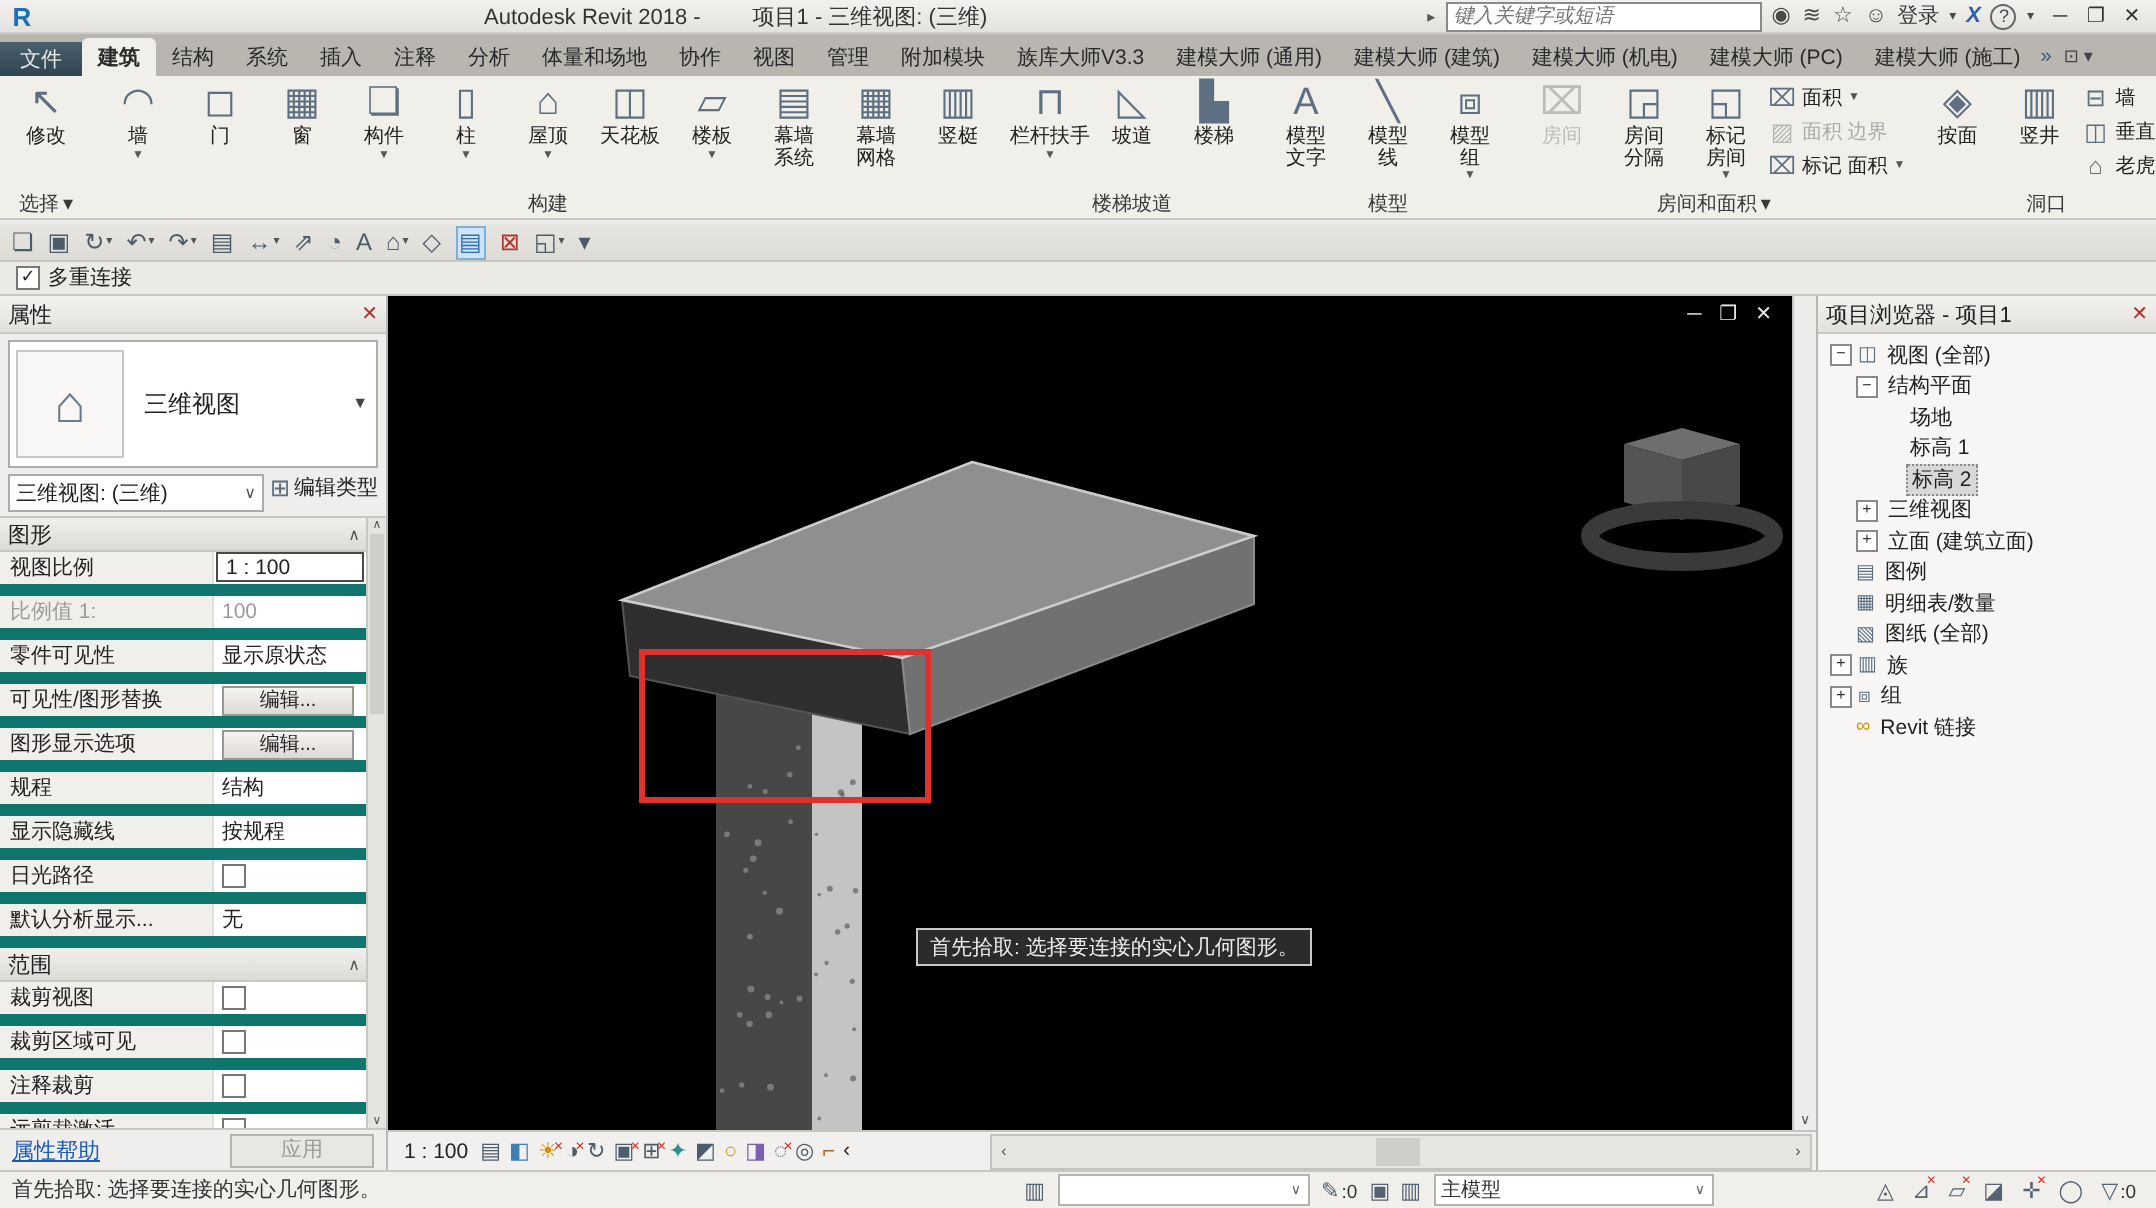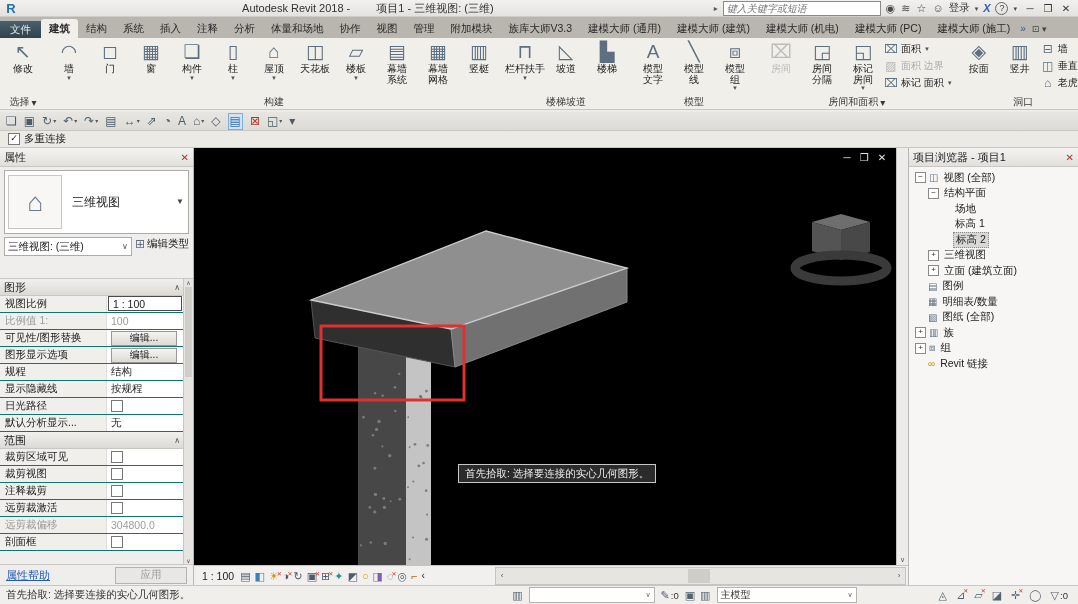--- a/index.html
+++ b/index.html
@@ -58,30 +58,30 @@
   .typesel{margin:3px 4px 2px 4px;height:62px;background:#fff;border:1px solid #aeaca8;display:flex;align-items:center;position:relative;}
   .tico{width:52px;height:52px;margin-left:3px;border:1px solid #c9c7c3;background:#f8f7f5;display:flex;align-items:center;justify-content:center;font-size:26px;color:#6b7b8a;}
   .tname{flex:1;padding-left:10px;font-size:12px;color:#222;}
   .tcar{position:absolute;right:4px;top:26px;font-size:8px;color:#444;}
   .instrow{display:flex;align-items:flex-start;margin:1px 4px 2px 4px;gap:3px;}
   .instcombo{flex:1;height:17px;background:#fff;border:1px solid #aeaca8;display:flex;align-items:center;font-size:10.5px;padding:0 3px;}
   .instcombo .cc{flex:1;}
   .instcombo .vv{font-size:8px;color:#555;}
   .etbtn{display:flex;align-items:center;gap:2px;font-size:10.5px;color:#222;}
   .etbtn .g{font-size:12px;color:#5d6f80;}
-  .pgridwrap{flex:1;position:relative;overflow:hidden;border-top:1px solid #c9c7c2;margin-top:20px;}
+  .pgridwrap{flex:1;position:relative;overflow:hidden;border-top:1px solid #c9c7c2;}
   .pgrid{position:absolute;left:0;top:0;right:9px;}
   .pscroll{position:absolute;right:0;top:0;width:9px;bottom:0;background:#e6e4e0;border-left:1px solid #c9c7c2;}
   .pscroll .up{position:absolute;top:0;left:0;right:0;text-align:center;font-size:6px;color:#555;}
   .pscroll .dn{position:absolute;bottom:0;left:0;right:0;text-align:center;font-size:6px;color:#555;}
   .pscroll .th{position:absolute;top:8px;left:1px;right:1px;height:90px;background:#cfcdc8;}
   .ghead{height:16px;background:linear-gradient(#f1f0ed,#dcdad5);border-bottom:1px solid #c9c7c2;display:flex;align-items:center;padding:0 4px;font-size:11px;color:#222;}
   .ghead .t{flex:1;}
   .ghead .cl{font-size:8px;color:#555;}
-  .prow{height:16px;display:flex;border-bottom:1px solid #0f766e;background:#fff;}
+  .prow{height:16px;display:flex;border-bottom:6px solid #0f766e;background:#fff;}
   .plab{width:101px;background:#f0efec;border-right:1px solid #e0deda;padding-left:5px;display:flex;align-items:center;font-size:10.5px;color:#222;white-space:nowrap;overflow:hidden;}
   .plab.dis{color:#9b9b9b;}
   .pval{flex:1;display:flex;align-items:center;padding-left:4px;font-size:10.5px;color:#222;position:relative;}
   .pval.dis{color:#9b9b9b;}
   .valbox{position:absolute;left:1px;right:2px;top:0;bottom:1px;border:1px solid #4a4a4a;background:#fff;display:flex;align-items:center;padding-left:4px;}
   .ebtn{width:64px;height:13px;background:linear-gradient(#f5f4f2,#dcdad5);border:1px solid #9a9894;font-size:10px;display:flex;align-items:center;justify-content:center;color:#222;}
   .pfoot{height:20px;display:flex;align-items:center;padding:0 6px;gap:6px;border-top:1px solid #c9c7c2;background:#efeeec;}
   .phelp{color:#1f5bb5;text-decoration:underline;font-size:11px;flex:1;}
   .apbtn{width:70px;height:15px;border:1px solid #b5b3af;background:#e9e7e3;color:#9b9b9b;font-size:10.5px;display:flex;align-items:center;justify-content:center;}
   
@@ -462,20 +462,26 @@
                 <div class="valbox">1 : 100</div>
               </div>
             </div>
             <div class="prow">
               <div class="plab dis">比例值  1:</div>
               <div class="pval dis">
                 <span>100</span>
               </div>
             </div>
             <div class="prow">
+              <div class="plab">零件可见性</div>
+              <div class="pval">
+                <span>显示原状态</span>
+              </div>
+            </div>
+            <div class="prow">
               <div class="plab">可见性/图形替换</div>
               <div class="pval">
                 <div class="ebtn">编辑...</div>
               </div>
             </div>
             <div class="prow">
               <div class="plab">图形显示选项</div>
               <div class="pval">
                 <div class="ebtn">编辑...</div>
               </div>
@@ -502,27 +508,27 @@
               <div class="plab">默认分析显示...</div>
               <div class="pval">
                 <span>无</span>
               </div>
             </div>
             <div class="ghead">
               <span class="t">范围</span>
               <span class="cl">∧</span>
             </div>
             <div class="prow">
+              <div class="plab">裁剪视图</div>
+              <div class="pval">
+                <span class="cbx"></span>
+              </div>
+            </div>
+            <div class="prow">
               <div class="plab">裁剪区域可见</div>
-              <div class="pval">
-                <span class="cbx"></span>
-              </div>
-            </div>
-            <div class="prow">
-              <div class="plab">裁剪视图</div>
               <div class="pval">
                 <span class="cbx"></span>
               </div>
             </div>
             <div class="prow">
               <div class="plab">注释裁剪</div>
               <div class="pval">
                 <span class="cbx"></span>
               </div>
             </div>

